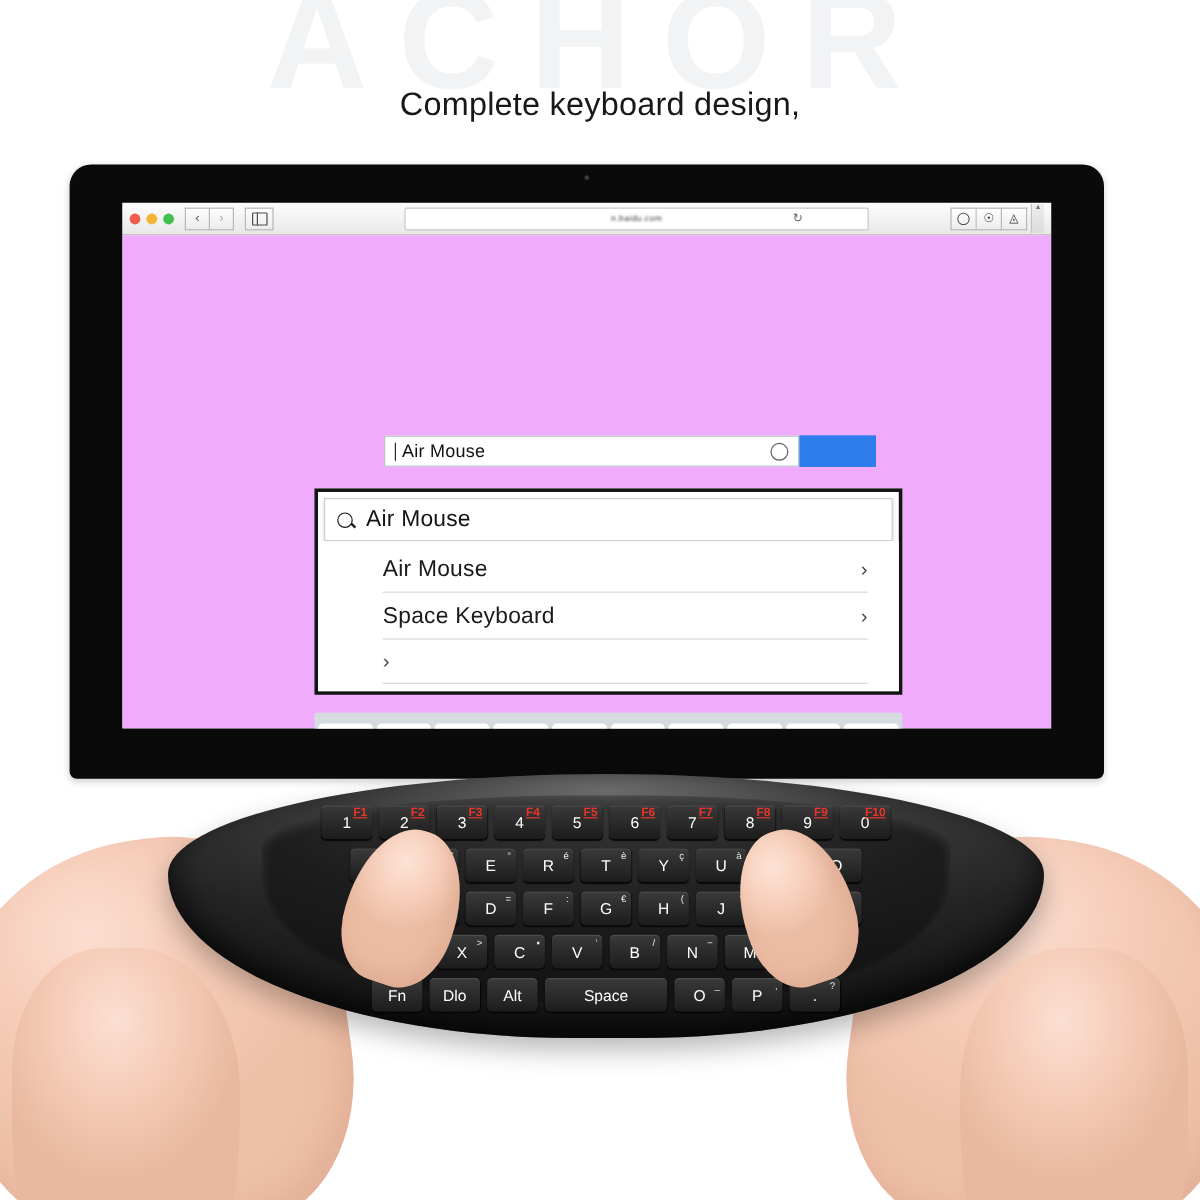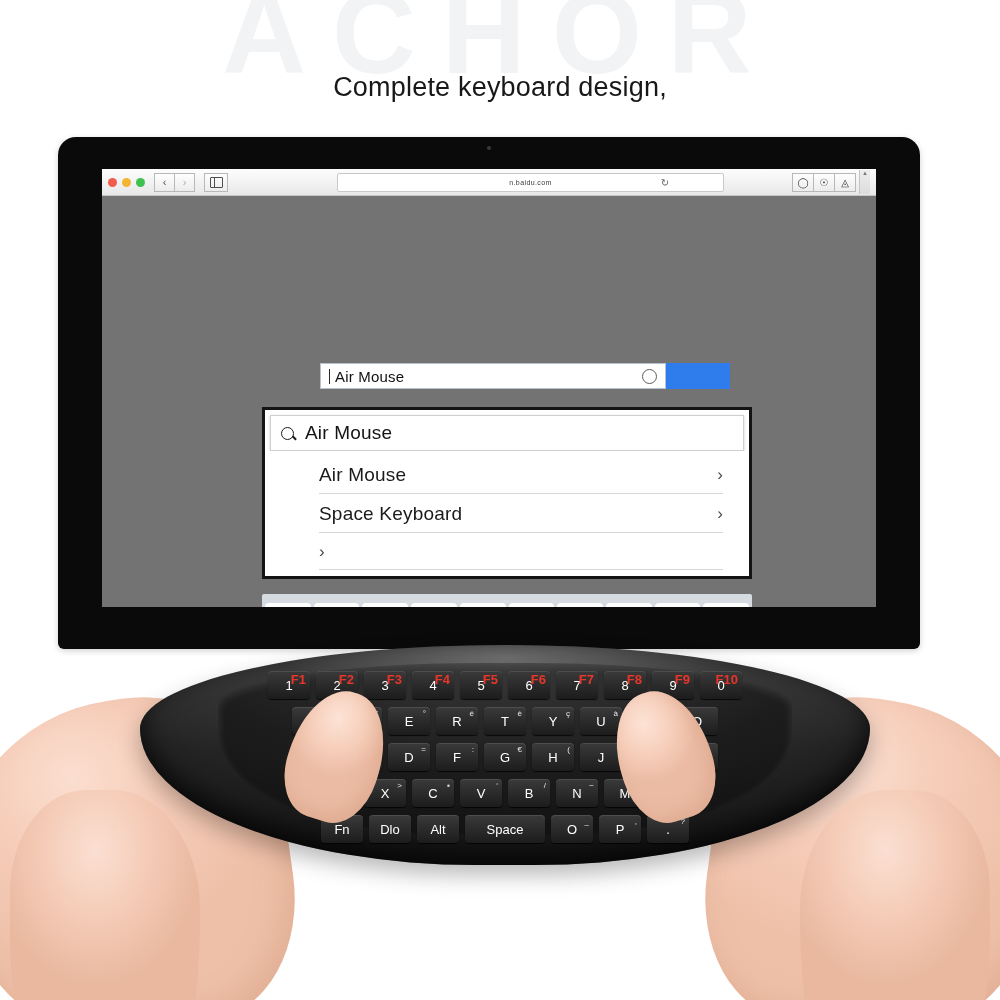--- a/index.html
+++ b/index.html
@@ -162,21 +162,21 @@
     background: linear-gradient(#ededed, #dcdcdc);
     border-left: 1px solid #c4c4c4;
     margin-left: 3px;
     display: flex; align-items: flex-start; justify-content: center;
     font-size: 6px; color: #777;
   }
 
   .page-body {
     position: relative;
     height: calc(100% - 27px);
-    background: #737373;
+    background: #f0abfc;
   }
 
   
   .site-search {
     position: absolute;
     left: 218px;
     top: 167px;
     width: 410px;
     height: 26px;
     display: flex;
@@ -352,25 +352,26 @@
     position: absolute;
     top: 2px;
     right: 4px;
     font-size: 8px;
     color: #e8e8e8;
   }
   .key .fn {
     position: absolute;
     top: 1px;
     right: 4px;
-    font-size: 13px;
+    font-size: 10px;
     color: #e8352a;
     font-weight: bold;
-  }
-  .key.wide { width: 80px; }
+    text-decoration: underline;
+  }
+  .key.wide { width: 102px; }
 
   .row-num  { top: 8px; }
   .row-q    { top: 44px; }
   .row-a    { top: 80px; }
   .row-z    { top: 116px; }
   .row-bot  { top: 152px; }
 
   
   .hand {
     position: absolute;

